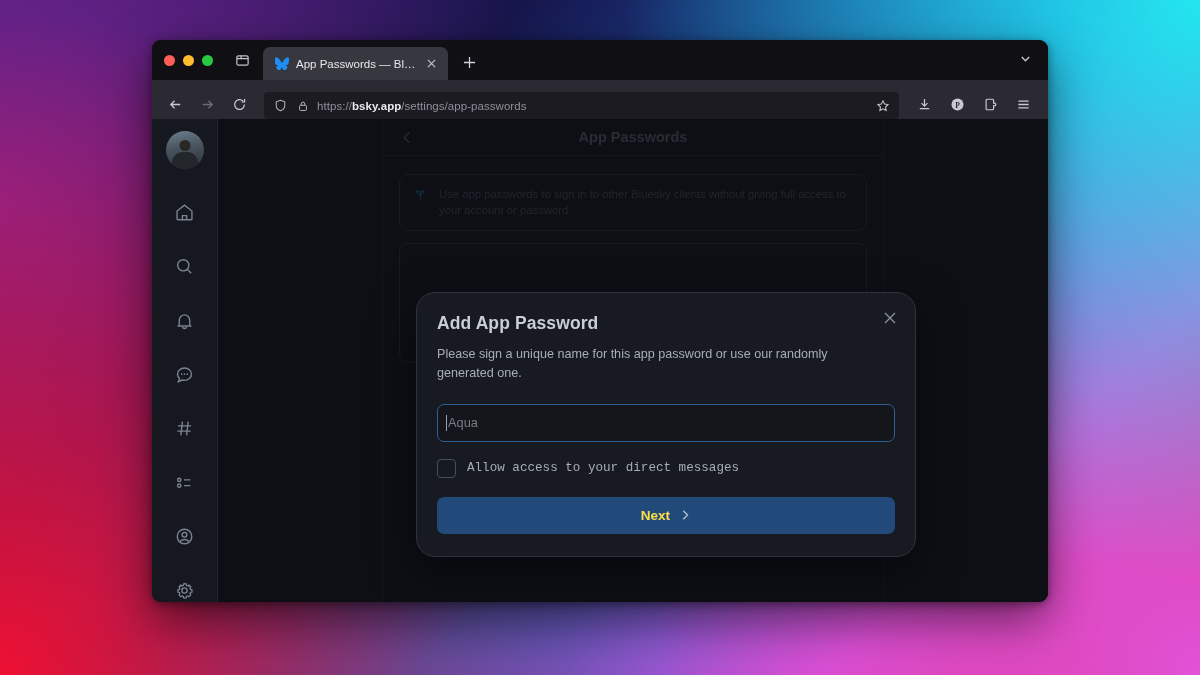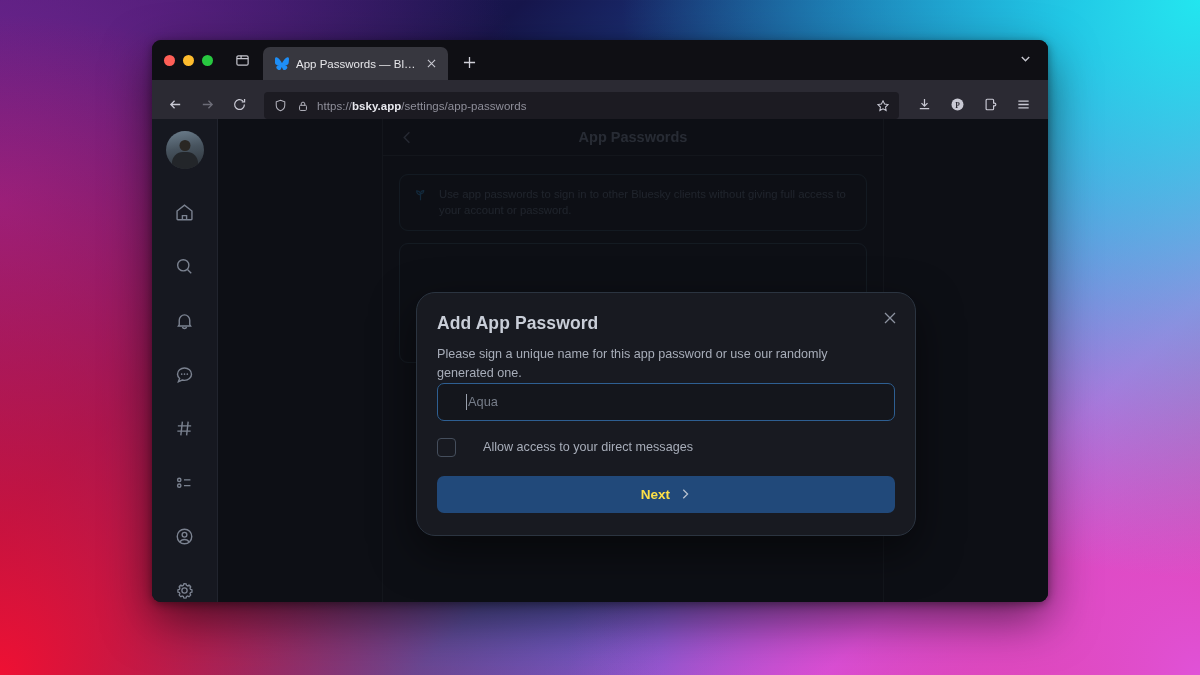--- a/index.html
+++ b/index.html
@@ -141,26 +141,26 @@
     padding:20px 20px 22px 20px;
     box-shadow:0 16px 44px rgba(0,0,0,.5);
   }
   #dlgtitle { font-size:17.5px; font-weight:700; color:#c9ced8; letter-spacing:.1px; }
   #dlgclose {
     position:absolute; right:14px; top:14px; width:22px; height:22px;
     display:flex; align-items:center; justify-content:center; color:#8d93a0;
   }
   #dlgdesc { margin-top:11px; font-size:12.6px; line-height:1.5; color:#a7adb9; max-width:420px; }
   #nameinput {
-    height:38px; background:#14161c; border:1px solid #2e5f92;
-    border-radius:7px; display:flex; align-items:center; padding:0 28px; position:relative;
+    margin-top:21px; height:38px; background:#14161c; border:1px solid #2e5f92;
+    border-radius:7px; display:flex; align-items:center; padding:0 8px; position:relative;
   }
   #caret { width:1px; height:16px; background:#9aa1ad; margin-right:1px; }
   #placeholder { font-size:12.8px; color:#767d89; }
-  #checkrow { margin-top:17px; display:flex; align-items:center; gap:27px; }
+  #checkrow { margin-top:17px; display:flex; align-items:center; gap:11px;font-family:Liberation Mono, monospace; }
   #checkbox { width:19px; height:19px; border:1px solid #454e5c; border-radius:4px; background:transparent; flex:0 0 19px; }
   #checklabel { font-size:12.6px; color:#a7adb9; }
   #nextbtn {
     margin-top:19px; height:37px; background:#21497a; border-radius:7px;
     display:flex; align-items:center; justify-content:center; gap:9px;
   }
   #nextlabel { font-size:13.5px; font-weight:700; color:#fde047; }
   #nextchev { color:#b8c2cf; display:flex; }
 </style>
 </head>

